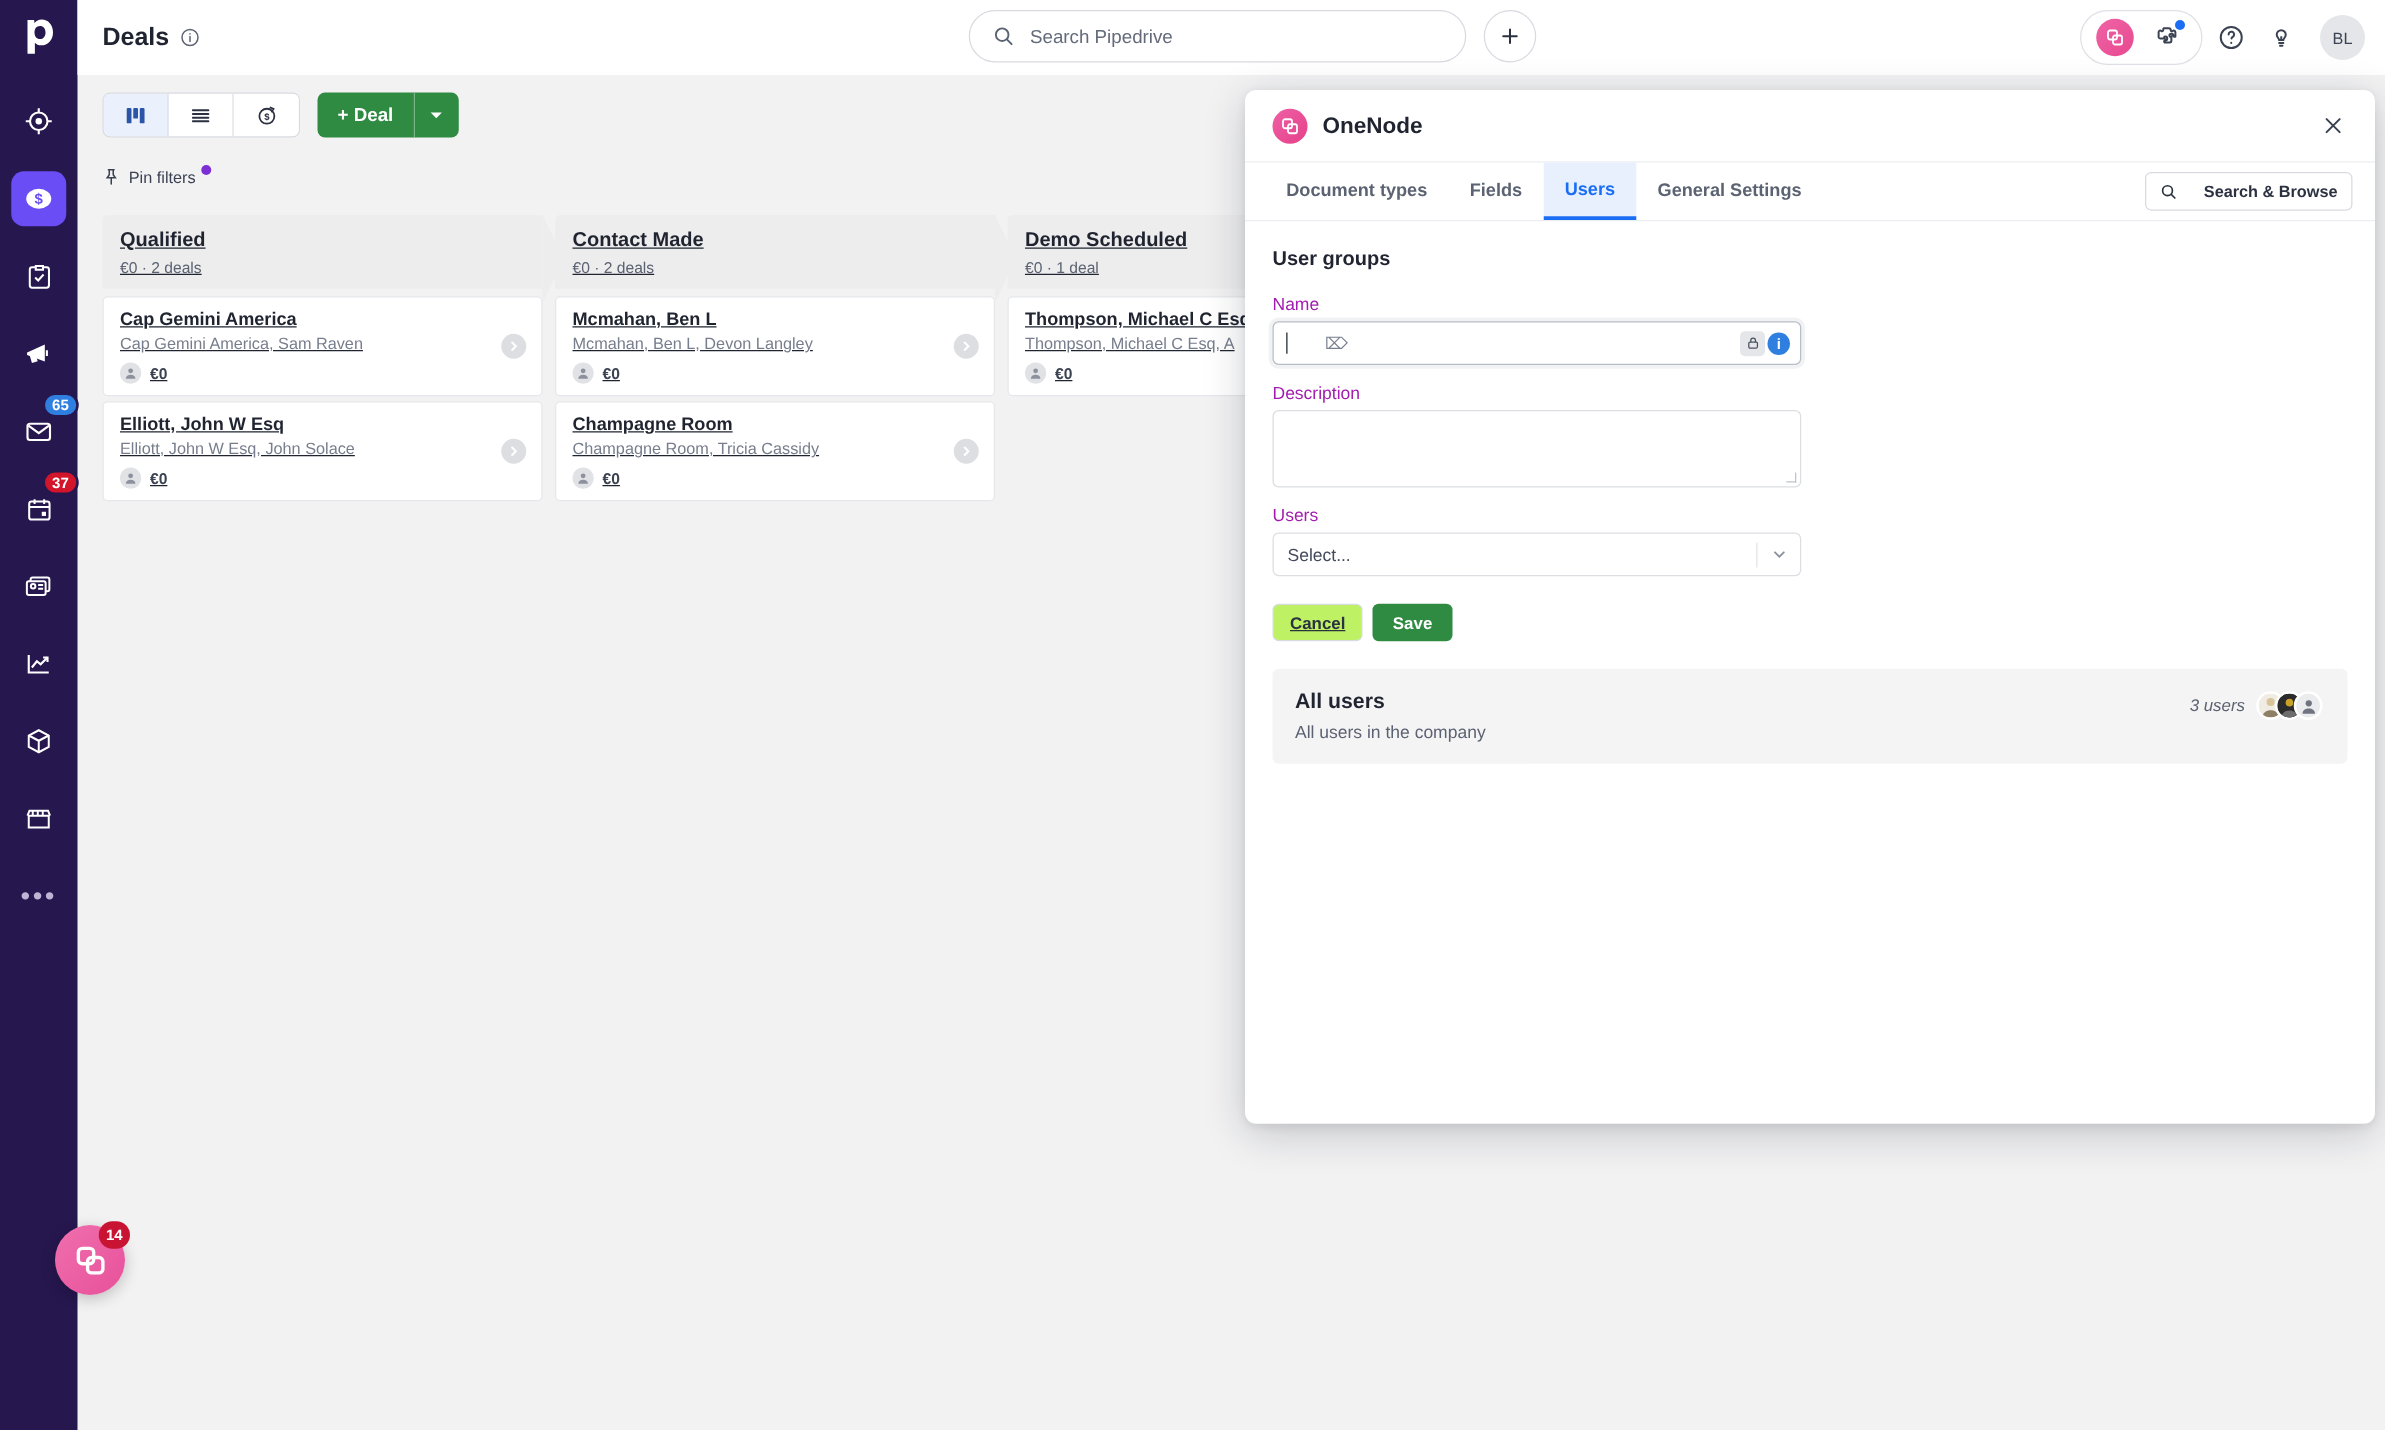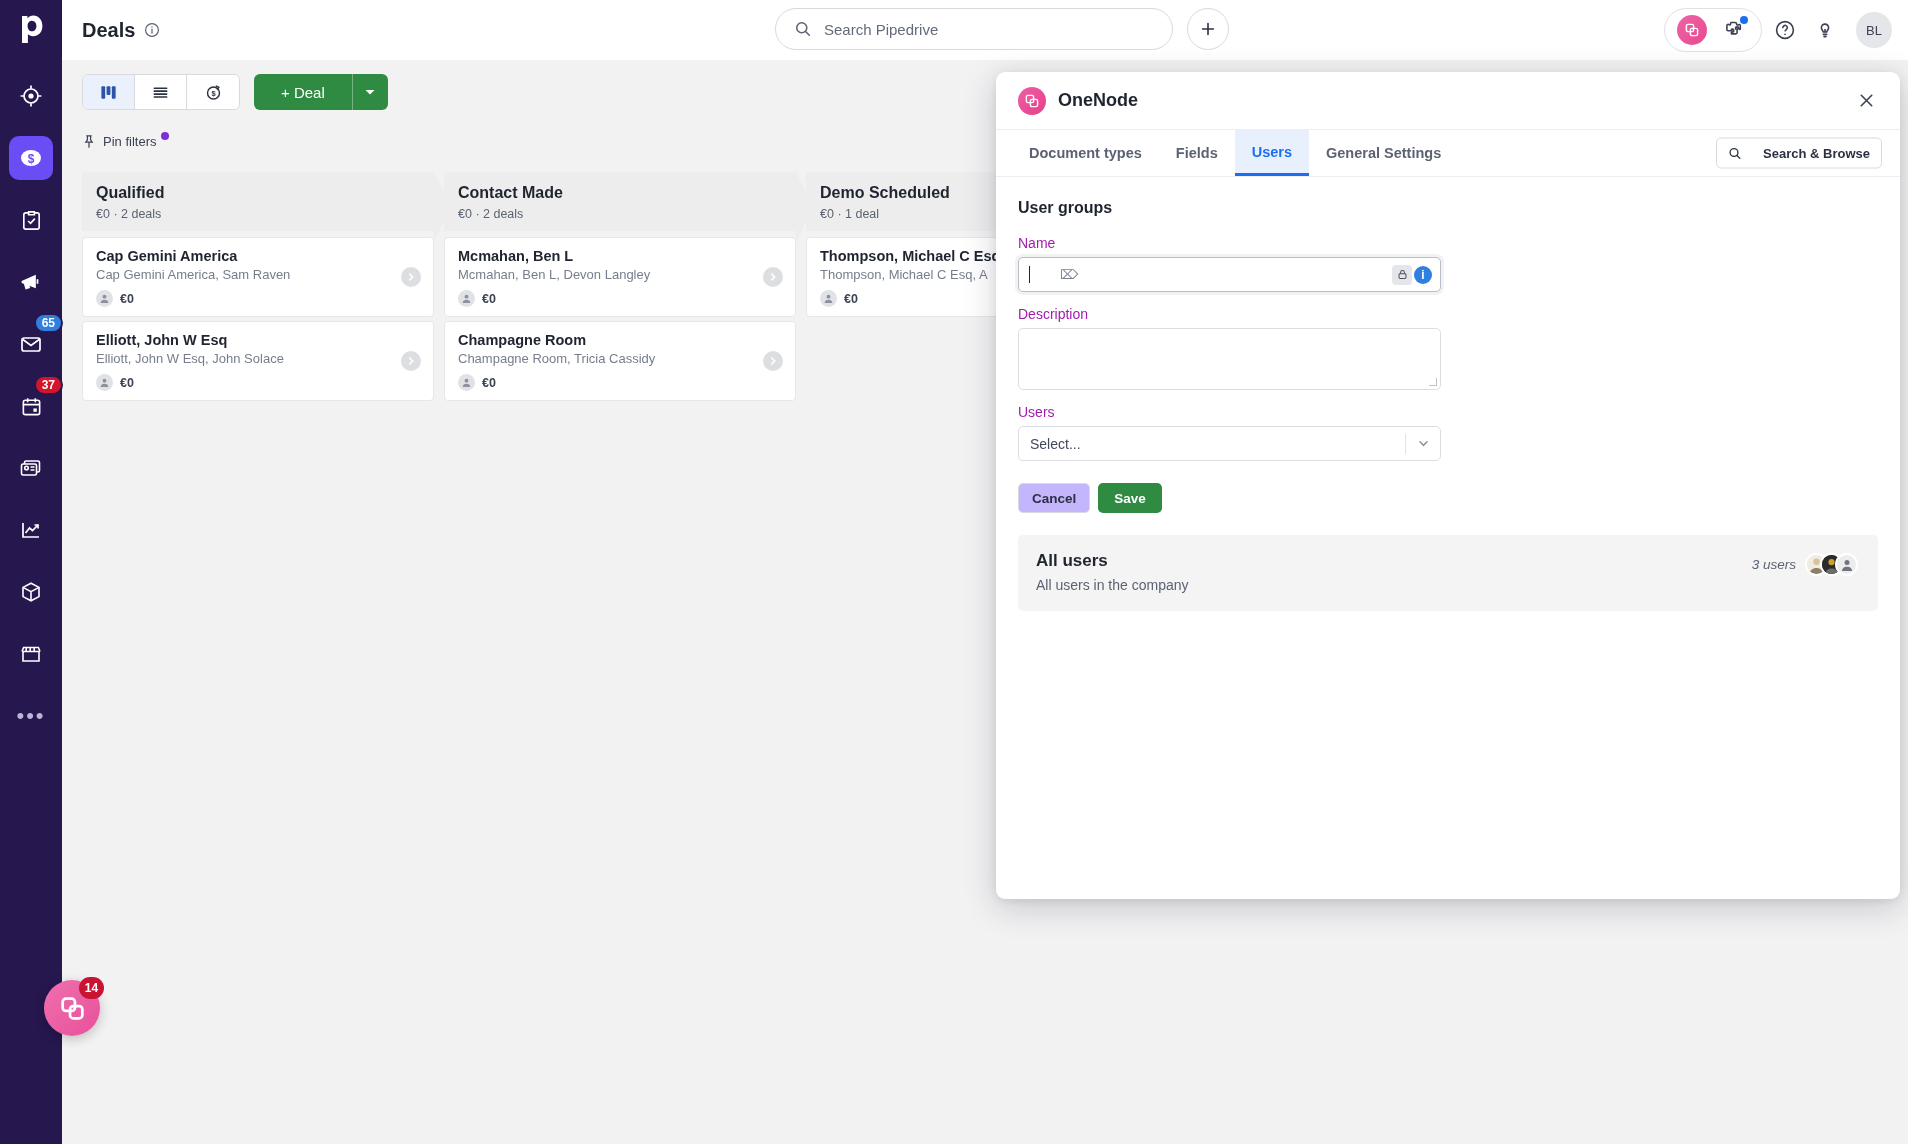--- a/index.html
+++ b/index.html
@@ -86,37 +86,37 @@
     width:52px; height:34px; display:flex; align-items:center; justify-content:center;
     border-right:1px solid #d8dae0; cursor:pointer; background:#fff;
   }
   .view-btn:last-child { border-right:none; }
   .view-btn.active { background:#eaf1fd; }
   #deal-btn {
     display:flex; align-items:center; height:36px; background:#2f8a42;
     border-radius:6px; overflow:hidden; cursor:pointer;
   }
   #deal-btn .label {
-    color:#fff; font-size:15px; font-weight:400; padding:0 27px;
+    color:#fff; font-size:15px; font-weight:700; padding:0 16px;
     display:flex; align-items:center; gap:6px;
   }
   #deal-btn .caret {
     border-left:1px solid rgba(255,255,255,.35); width:36px; height:36px;
     display:flex; align-items:center; justify-content:center;
   }
   #pinfilters {
     position:absolute; left:82px; top:134px; display:flex; align-items:center; gap:7px;
     font-size:13px; color:#3b4252; cursor:pointer;
   }
   #pinfilters .pdot { width:8px; height:8px; border-radius:50%; background:#7c2fd4;
     align-self:flex-start; margin-top:-2px; margin-left:-2px;}
 
   
   #board { position:absolute; left:82px; top:172px; right:0; bottom:0; display:flex; gap:10px; }
-  .column { width:352px; flex:none; display:flex; flex-direction:column; }
+  .column { width:352px; flex:none; display:flex; flex-direction:column;text-decoration:underline; }
   .col-head {
     background:#ededee; border-radius:4px 0 0 0; padding:12px 14px 10px 14px;
     position:relative;
   }
   .col-head:after{
     content:""; position:absolute; right:-17px; top:0; width:0; height:0;
     border-top:35px solid transparent; border-bottom:35px solid transparent;
     border-left:17px solid #ededee;
   }
   .col-title { font-size:16px; font-weight:700; color:#1f2430; }
@@ -213,22 +213,22 @@
     height:35px; border:1px solid #dcdee2; border-radius:5px; background:#fff;
     display:flex; align-items:center; padding:0 0 0 11px;
     font-size:14px; color:#43495a; cursor:pointer;
   }
   #users-select .divider { margin-left:auto; width:1px; height:20px; background:#e2e4e8; }
   #users-select .chev { width:34px; display:flex; align-items:center; justify-content:center; }
   .gap14 { height:14px; }
   #form-actions { display:flex; gap:8px; margin-top:22px; }
   #cancel-btn {
     height:30px; padding:0 13px; border:1px solid #d8dae0; border-radius:5px;
-    background:#c4b5fd; font-size:13.5px; font-weight:700; color:#2b3140; cursor:pointer;
-    display:flex; align-items:center;
+    background:#bef264; font-size:13.5px; font-weight:700; color:#2b3140; cursor:pointer;
+    display:flex; align-items:center;text-decoration:underline;
   }
   #save-btn {
     height:30px; padding:0 16px; border:none; border-radius:5px;
     background:#2f8a42; font-size:13.5px; font-weight:700; color:#fff; cursor:pointer;
     display:flex; align-items:center;
   }
   .group-card {
     background:#f4f4f5; border-radius:5px; margin-top:22px;
     padding:16px 20px 18px 18px; position:relative; cursor:pointer;
   }

